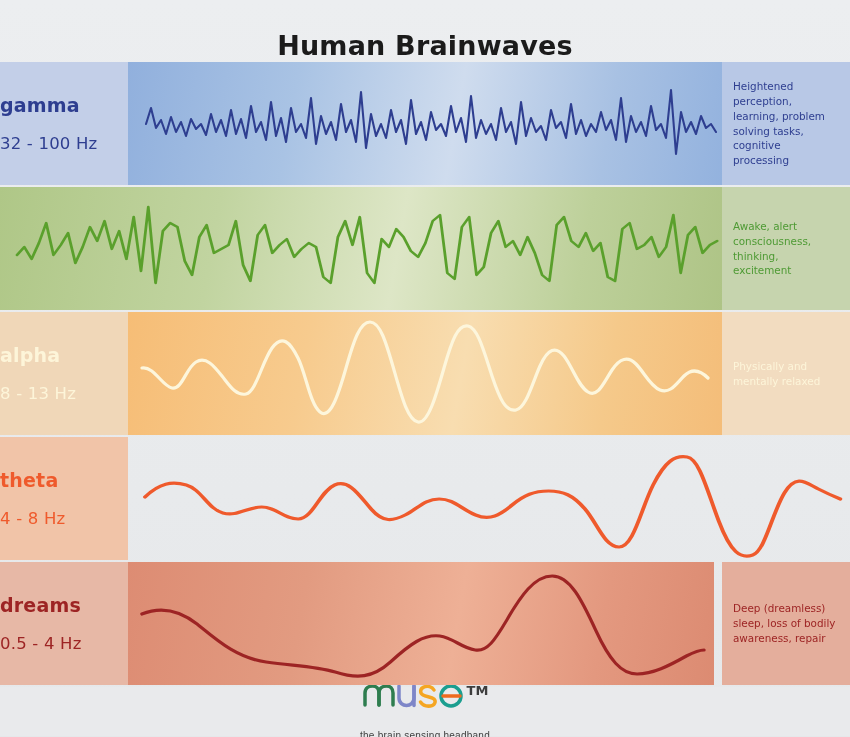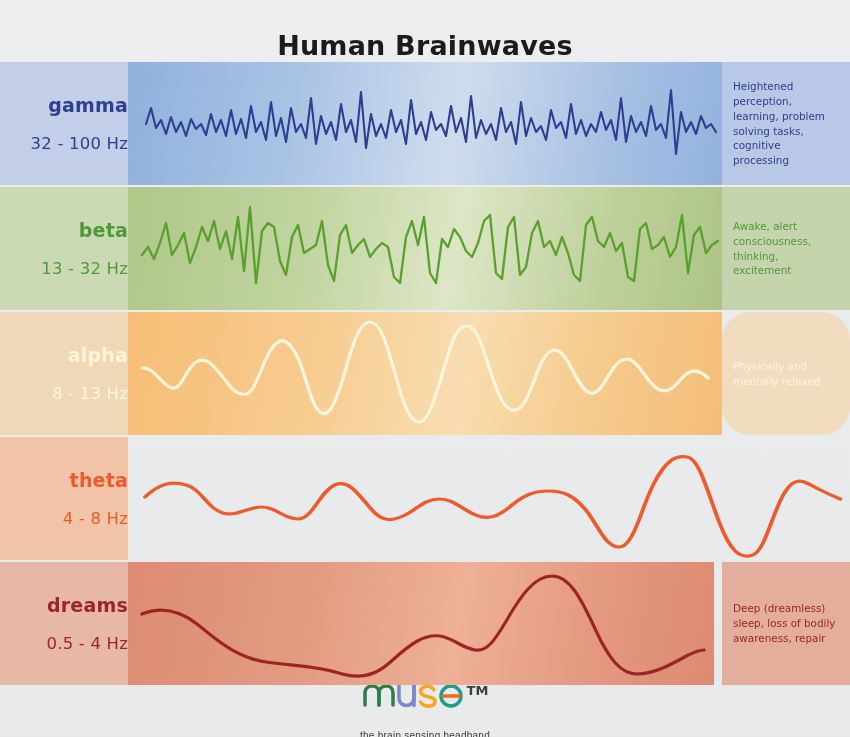--- a/index.html
+++ b/index.html
@@ -37,21 +37,21 @@
     width: 850px;
     height: 123px;
     margin-bottom: 2px;
     overflow: hidden;
   }
   .cell-label {
     width: 128px;
     flex: 0 0 128px;
     display: flex;
     flex-direction: column;
-    align-items: flex-end;
+    align-items: flex-start;
     justify-content: center;
     gap: 18px;
   }
   .band-name {
     font-size: 19px;
     font-weight: bold;
     font-family: "DejaVu Sans", sans-serif;
     letter-spacing: 0.2px;
   }
   .band-range {
@@ -86,21 +86,21 @@
 
   
   .row-beta .cell-label { background: #ccd9b5; }
   .row-beta .cell-wave  { background: linear-gradient(100deg,#afc787 0%, #c1d4a0 30%, #dde6c6 55%, #bdd09a 80%, #aec486 100%); }
   .row-beta .cell-desc  { background: #c6d4ae; }
   .row-beta .band-name, .row-beta .band-range, .row-beta .desc-text { color: #4e9a34; }
 
   
   .row-alpha .cell-label { background: #f0d7b8; }
   .row-alpha .cell-wave  { background: linear-gradient(100deg,#f6bd76 0%, #f7cb8e 30%, #f8ddb0 56%, #f5c98a 80%, #f4bd79 100%); }
-  .row-alpha .cell-desc  { background: #f2dcc0; border-radius: 28px; }
+  .row-alpha .cell-desc  { background: #f2dcc0; }
   .row-alpha .band-name, .row-alpha .band-range, .row-alpha .desc-text { color: #fdf5d9; }
 
   
   .row-theta .cell-label { background: #f1c4a8; }
   .row-theta .cell-wave  { background: linear-gradient(100deg,#f3a071 0%, #f5b храни 1%, #f4b184 30%, #f7cfa0 56%, #f4ad7e 80%, #f3a070 100%); }
   .row-theta .cell-desc  { background: #f0c0a4; }
   .row-theta .band-name, .row-theta .band-range, .row-theta .desc-text { color: #ef5a2c; }
 
   
   .row-delta .cell-label { background: #e7b8a6; }
@@ -156,24 +156,20 @@
         <svg viewBox="0 0 594 123" preserveAspectRatio="none">
           <polyline fill="none" stroke="#2e3e90" stroke-width="2.1" stroke-linejoin="round" stroke-linecap="round" points="18,62 23,46 28,66 33,58 38,72 43,55 48,70 53,60 58,74 63,57 68,67 73,62 78,73 83,52 88,70 93,58 98,74 103,48 108,72 113,57 118,76 123,44 128,70 133,60 138,78 143,40 148,74 153,56 158,80 163,46 168,70 173,62 178,76 183,36 188,82 193,54 198,72 203,60 208,78 213,42 218,70 223,58 228,80 233,30 238,86 243,52 248,74 253,62 258,76 263,48 268,70 273,58 278,82 283,38 288,72 293,60 298,78 303,50 308,68 313,62 318,74 323,44 328,70 333,56 338,80 343,34 348,76 353,58 358,72 363,62 368,78 373,46 378,70 383,60 388,82 393,40 398,74 403,56 408,70 413,64 418,78 423,48 428,66 433,60 438,76 443,42 448,72 453,58 458,74 463,62 468,70 473,50 478,68 483,58 488,78 493,36 498,80 503,54 508,70 513,60 518,74 523,44 528,68 533,62 538,76 543,28 548,92 553,50 558,70 563,60 568,72 573,54 578,66 583,62 588,70"></polyline>
         </svg>
       </div>
       <div class="cell-desc">
         <div class="desc-text">Heightened perception, learning, problem solving tasks, cognitive processing</div>
       </div>
     </div>
 
     <div class="row row-beta">
-      <div class="cell-label">
-        <div class="band-name">beta</div>
-        <div class="band-range">13 - 32 Hz</div>
-      </div>
       <div class="cell-wave">
         <svg viewBox="0 0 594 123" preserveAspectRatio="none">
           <polyline fill="none" stroke="#5aa02c" stroke-width="2.3" stroke-linejoin="round" stroke-linecap="round" points="14,68 20,60 26,72 32,56 38,36 44,68 50,58 56,46 62,76 68,60 74,40 80,54 86,34 92,62 98,44 104,72 110,30 116,84 122,20 128,96 134,44 140,36 146,40 152,74 158,88 164,50 170,38 176,66 182,62 188,58 194,34 200,78 206,94 212,48 218,38 224,66 230,58 236,52 242,70 248,62 254,56 260,60 266,90 272,96 278,50 284,34 290,58 296,30 302,86 308,96 314,52 320,60 326,42 332,50 338,64 344,70 350,56 356,34 362,28 368,86 374,92 380,40 386,30 392,88 398,80 404,46 410,34 416,60 422,54 428,68 434,50 440,66 446,88 452,94 458,38 464,30 470,54 476,60 482,46 488,64 494,56 500,90 506,94 512,42 518,36 524,62 530,58 536,50 542,70 548,60 554,28 560,86 566,48 572,40 578,66 584,58 590,54"></polyline>
         </svg>
       </div>
       <div class="cell-desc">
         <div class="desc-text">Awake, alert consciousness, thinking, excitement</div>
       </div>
     </div>
 

